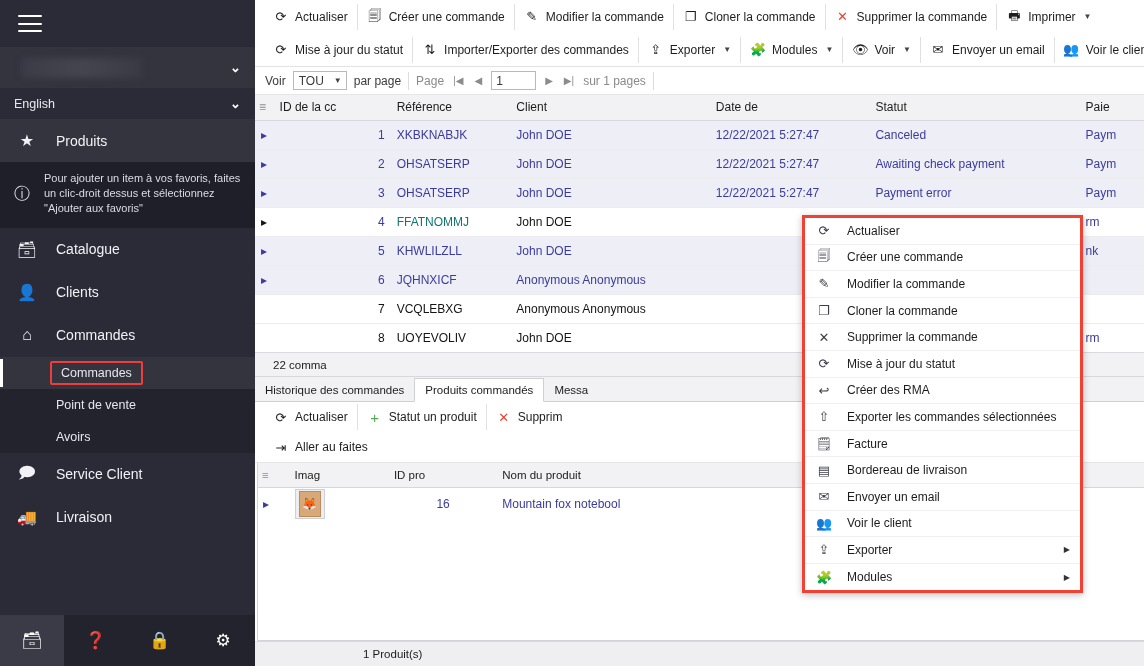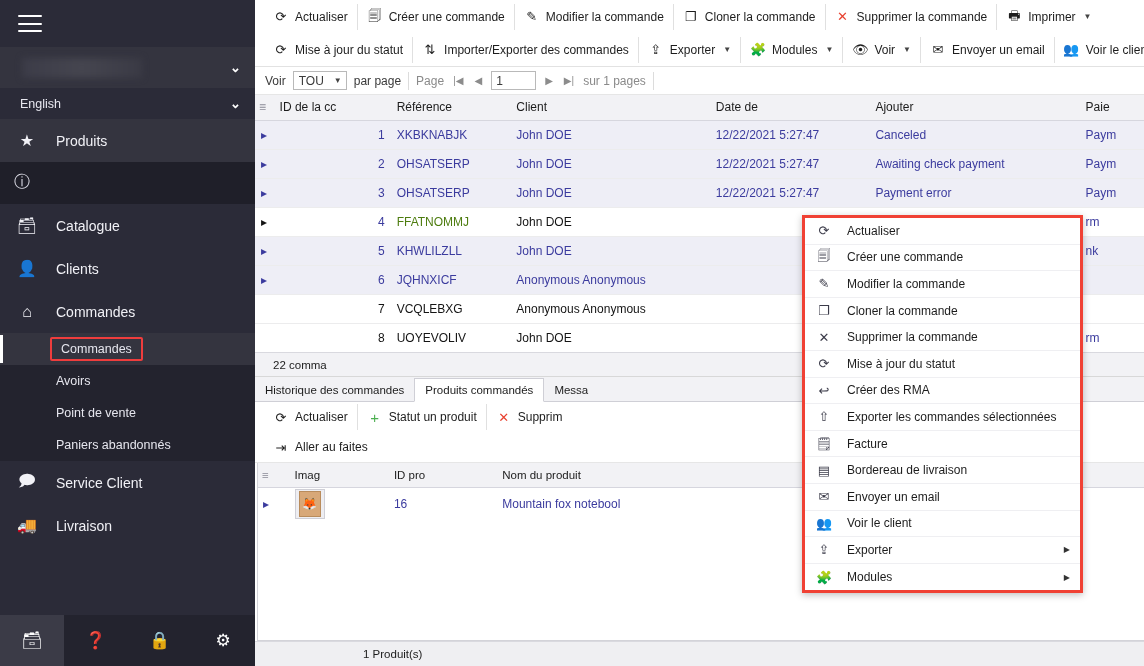--- a/index.html
+++ b/index.html
@@ -27,21 +27,21 @@
     padding:0 14px 0 22px; justify-content:space-between; position:relative;
   }
   .blurbox {
     width:120px; height:20px;
     background:linear-gradient(90deg,#3c3c48,#45454f,#3a3a45);
     filter:blur(3px); border-radius:2px;
   }
   .chev { color:#fff; font-size:13px; font-weight:bold; line-height:1; }
   .sb-lang {
     height:31px; display:flex; align-items:center; justify-content:space-between;
-    padding:0 14px 0 20px; background:#2b2b38; font-size:12.5px;
+    padding:0 14px 0 14px; background:#2b2b38; font-size:12.5px;
   }
   .sb-search {
     height:42px; background:#1f1f29; display:flex; align-items:center; gap:12px;
     padding:0 14px; border-top:1px solid #26262f;
   }
   .sb-search .ph { color:#6e6e7d; font-size:12.5px; }
   .mag { width:14px; height:14px; border:2px solid #fff; border-radius:50%; position:relative; margin-left:6px;}
   .mag:after { content:""; position:absolute; width:2px; height:7px; background:#fff; right:-3px; bottom:-5px; transform:rotate(-45deg);}
   .sb-item {
     height:43px; display:flex; align-items:center; gap:16px; padding:0 14px;
@@ -167,46 +167,44 @@
     </div>
 
 
     <div class="sb-item fav">
       <span class="sb-ico">★</span>
       <span>Produits</span>
     </div>
 
     <div class="sb-note">
       <span class="ic">ⓘ</span>
+      <span>Pour ajouter un item à vos favoris, faites un clic-droit dessus et sélectionnez "Ajouter aux favoris"</span>
     </div>
 
     <div class="sb-item">
       <span class="sb-ico">🗃</span>
       <span>Catalogue</span>
     </div>
     <div class="sb-item">
       <span class="sb-ico">👤</span>
       <span>Clients</span>
     </div>
     <div class="sb-item">
       <span class="sb-ico">⌂</span>
       <span>Commandes</span>
     </div>
 
     <div class="sb-sub active">
       <span class="hl">Commandes</span>
     </div>
     <div class="sb-sub">
+      <span>Point de vente</span>
+    </div>
+    <div class="sb-sub">
       <span>Avoirs</span>
-    </div>
-    <div class="sb-sub">
-      <span>Point de vente</span>
-    </div>
-    <div class="sb-sub">
-      <span>Paniers abandonnés</span>
     </div>
 
     <div class="sb-item">
       <span class="sb-ico">🗩</span>
       <span>Service Client</span>
     </div>
     <div class="sb-item">
       <span class="sb-ico">🚚</span>
       <span>Livraison</span>
     </div>
@@ -315,21 +313,21 @@
             <col style="width:158px">
             <col style="width:60px">
         </colgroup>
         <thead>
             <tr>
           <th style="padding:0 0 0 4px;color:#8b8b96">≡</th>
           <th>ID de la cc</th>
           <th>Référence</th>
           <th>Client</th>
           <th>Date de</th>
-          <th>Ajouter</th>
+          <th>Statut</th>
           <th>Paie</th>
         </tr>
           </thead>
         <tbody>
           <tr class="alt">
             <td class="expander">▸</td>
             <td class="num">1</td>
             <td>XKBKNABJK</td>
             <td>John DOE</td>
             <td>12/22/2021 5:27:47</td>
@@ -350,21 +348,21 @@
             <td class="num">3</td>
             <td>OHSATSERP</td>
             <td>John DOE</td>
             <td>12/22/2021 5:27:47</td>
             <td>Payment error</td>
             <td>Paym</td>
           </tr>
           <tr class="plain">
             <td class="expander">▸</td>
             <td class="num" style="color:#3b3b9e">4</td>
-            <td style="color:#4d7c0f">FFATNOMMJ</td>
+            <td style="color:#0f766e">FFATNOMMJ</td>
             <td>John DOE</td>
             <td></td>
             <td></td>
             <td style="color:#3b3b9e">rm</td>
           </tr>
           <tr class="alt">
             <td class="expander">▸</td>
             <td class="num">5</td>
             <td>KHWLILZLL</td>
             <td>John DOE</td>
@@ -461,21 +459,21 @@
           </tr>
             </thead>
           <tbody>
             <tr>
               <td class="expander">▸</td>
               <td>
                 <div class="thumbcell">
                   <div class="thumb">🦊</div>
                 </div>
               </td>
-              <td style="text-align:left">16</td>
+              <td style="text-align:center">16</td>
               <td>Mountain fox notebool</td>
               <td>demo_8</td>
               <td></td>
             </tr>
           </tbody>
         </table>
       </div>
       <div class="prodfoot">
         <span>1 Produit(s)</span>
       </div>

